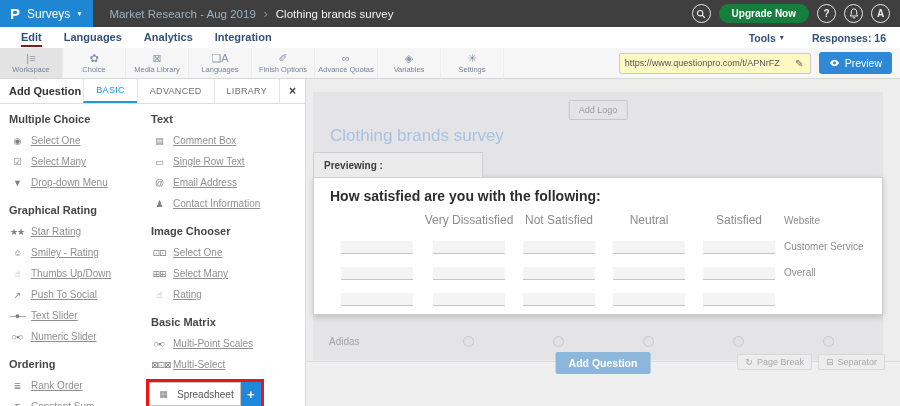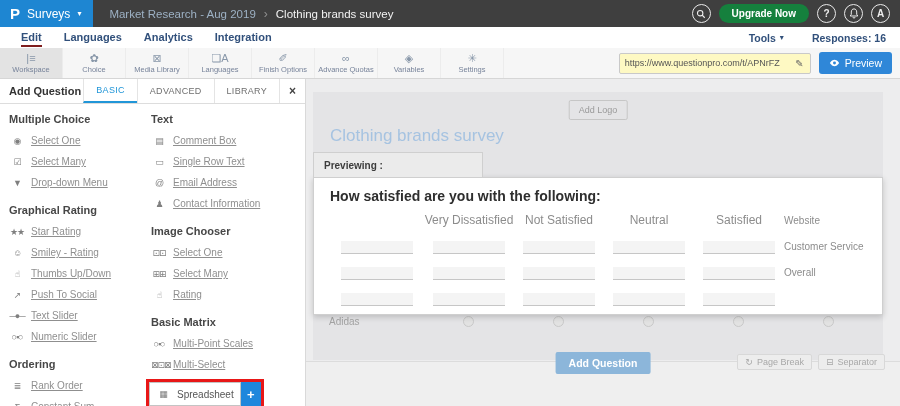--- a/index.html
+++ b/index.html
@@ -70,21 +70,21 @@
   .survey-title { position:absolute; top:34px; left:17px; font-size:17px; color:#a6c3e1; }
   .popup-header { position:absolute; top:73px; left:7px; width:170px; height:25px; background:#ebebeb; border:1px solid #cfcfcf; border-bottom:none; display:flex; align-items:center; padding-left:10px; font-size:10px; color:#555; z-index:3; }
   .ph-bold { font-weight:bold; color:#3c3c3c; margin-right:3px; }
   .popup-body { position:absolute; top:98px; left:7px; width:570px; height:138px; background:#fff; border:1px solid #cfcfcf; box-shadow:0 2px 6px rgba(0,0,0,.18); z-index:2; }
   .pv-question { margin:10px 0 0 16px; font-size:14px; font-weight:bold; color:#2e2e2e; }
   .matrix { display:grid; grid-template-columns:94px repeat(5,90px); margin:4px 0 0 16px; }
   .mx-h { height:24px; line-height:24px; text-align:center; font-size:12px; color:#8c8c8c; white-space:nowrap; }
   .mx-label { height:26px; line-height:26px; font-size:10px; color:#8c8c8c; white-space:nowrap; }
   .mx-cell { height:26px; display:flex; align-items:center; justify-content:center; }
   .mx-input { width:72px; height:13px; background:#f4f4f4; border-bottom:1px solid #c6c6c6; cursor:text; }
-  .grayed-row { position:absolute; top:232px; left:23px; display:grid; grid-template-columns:94px repeat(5,90px); align-items:center; height:20px; z-index:1; }
+  .grayed-row { position:absolute; top:252px; left:23px; display:grid; grid-template-columns:94px repeat(5,90px); align-items:center; height:20px; z-index:1; }
   .gr-label { font-size:10px; color:#a3a3a3; }
   .gr-radio { width:11px; height:11px; border-radius:50%; background:#e2e2e2; border:1px solid #c9c9c9; margin:0 auto; cursor:pointer; }
   .footer-area { position:absolute; top:282px; left:0; right:0; bottom:0; background:#efefef; border-top:1px solid #dcdcdc; }
   .add-question-btn { position:absolute; top:273px; left:50%; transform:translateX(-50%); background:#8cb6da; color:#fff; font-size:10.5px; font-weight:bold; padding:5px 13px; border-radius:2px; cursor:pointer; z-index:4; white-space:nowrap; }
   .fs-buttons { position:absolute; top:275px; right:15px; display:flex; gap:6px; z-index:4; }
   .fs-btn { display:flex; gap:4px; align-items:center; border:1px solid #d8d8d8; background:#ededed; color:#a8a8a8; font-size:9px; padding:2px 7px; border-radius:2px; cursor:pointer; white-space:nowrap; }
   .fs-ico { font-size:9px; color:#a8a8a8; }
   svg { display:block; }
 </style>
 </head>

